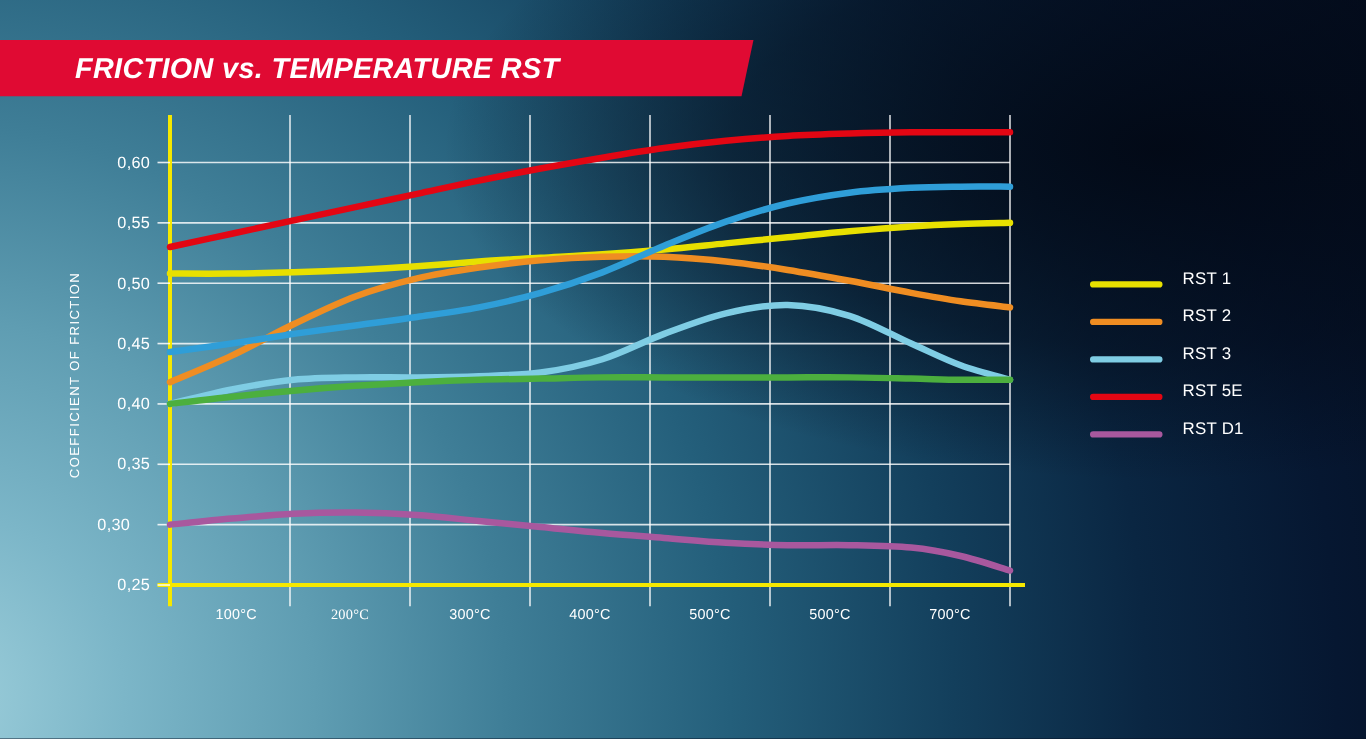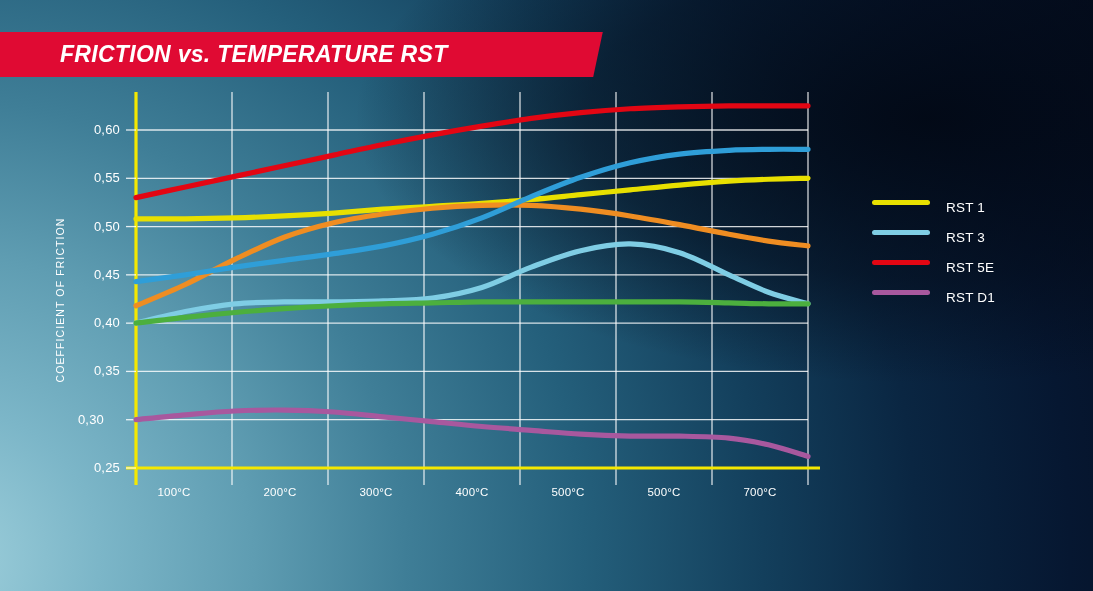--- a/index.html
+++ b/index.html
@@ -55,21 +55,21 @@
     position:absolute; color:#ffffff; font-size:13px;
     text-align:right; width:48px; letter-spacing:0.2px;
   }
   .xtick{
     position:absolute; color:#ffffff; font-size:11.5px;
     text-align:center; width:70px; letter-spacing:0.2px;
   }
 
   
   #legend{ position:absolute; left:872px; top:200px; }
-  .legend-row{ display:flex; align-items:flex-start; height:30px; }
+  .legend-row{ display:flex; align-items:flex-end; height:30px; }
   .legend-swatch{ width:58px; height:5px; border-radius:2.5px; margin-right:16px; }
   .legend-label{ color:#ffffff; font-size:13.5px; letter-spacing:0.2px; }
 </style>
 </head>
 <body>
 
 <div id="bg-glow"></div>
 <div id="bg-vignette"></div>
 
 <div id="title-banner">
@@ -116,33 +116,37 @@
     <div class="ytick" style="left: 72px; top: 122px;">0,60</div>
     <div class="ytick" style="left: 72px; top: 170.286px;">0,55</div>
     <div class="ytick" style="left: 72px; top: 218.571px;">0,50</div>
     <div class="ytick" style="left: 72px; top: 266.857px;">0,45</div>
     <div class="ytick" style="left: 72px; top: 315.143px;">0,40</div>
     <div class="ytick" style="left: 72px; top: 363.429px;">0,35</div>
     <div class="ytick" style="left: 56px; top: 411.714px;">0,30</div>
     <div class="ytick" style="left: 72px; top: 460px;">0,25</div>
   </div>
 <div id="xtick-group">
-    <div class="xtick" style="left: 139px; top: 486px;">100°C</div>
-    <div class="xtick" style="left: 245px; top: 486px;">200°C</div>
+    <div class="xtick" style="left: 154px; top: 486px;">100°C</div>
+    <div class="xtick" style="left: 245px; top: 486px; font-family: Liberation Serif, serif;">200°C</div>
     <div class="xtick" style="left: 341px; top: 486px;">300°C</div>
     <div class="xtick" style="left: 437px; top: 486px;">400°C</div>
     <div class="xtick" style="left: 533px; top: 486px;">500°C</div>
     <div class="xtick" style="left: 629px; top: 486px;">500°C</div>
     <div class="xtick" style="left: 725px; top: 486px;">700°C</div>
   </div>
 
 <div id="legend">
     <div class="legend-row">
       <span class="legend-swatch" style="background: rgb(232, 224, 0);"></span>
       <span class="legend-label">RST 1</span>
+    </div>
+    <div class="legend-row">
+      <span class="legend-swatch" style="background: rgb(239, 141, 34);"></span>
+      <span class="legend-label">RST 2</span>
     </div>
     <div class="legend-row">
       <span class="legend-swatch" style="background: rgb(127, 205, 228);"></span>
       <span class="legend-label">RST 3</span>
     </div>
     <div class="legend-row">
       <span class="legend-swatch" style="background: rgb(227, 6, 19);"></span>
       <span class="legend-label">RST 5E</span>
     </div>
     <div class="legend-row">

